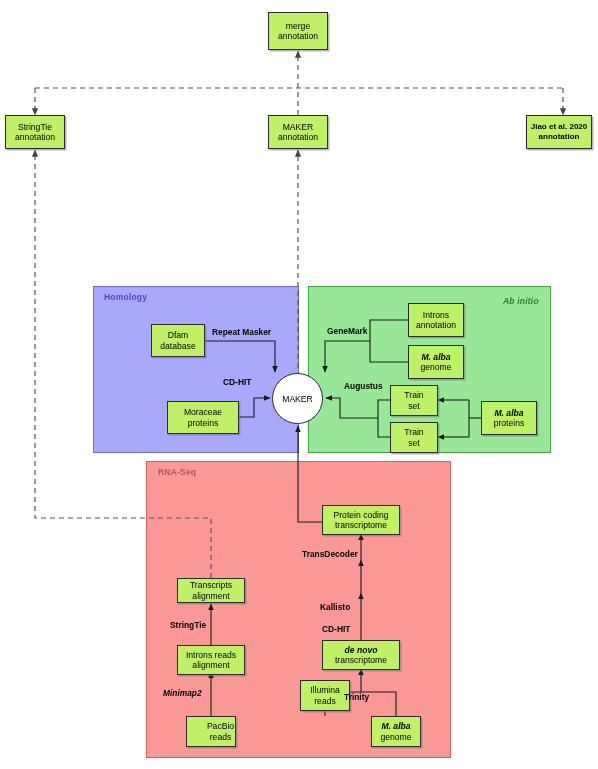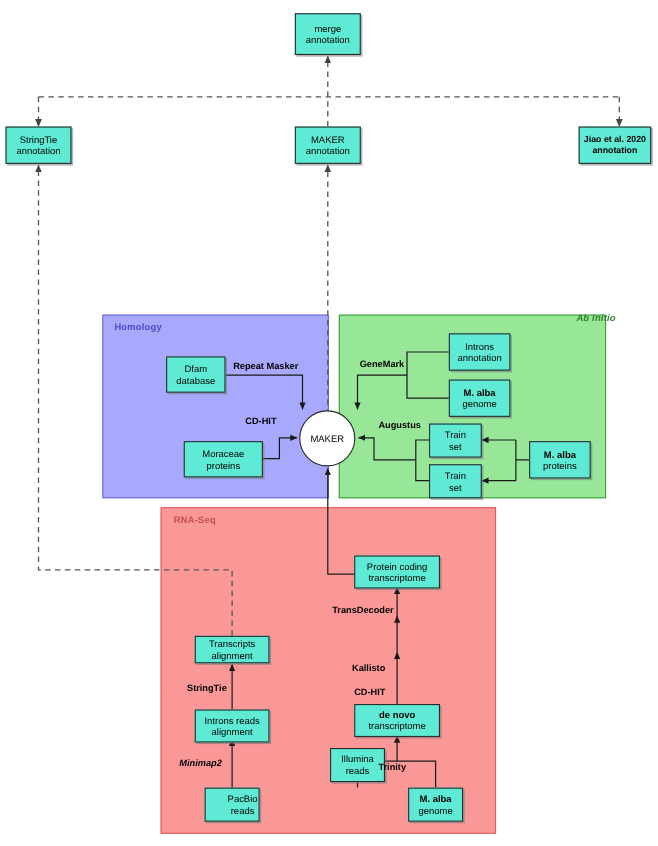--- a/index.html
+++ b/index.html
@@ -3,26 +3,26 @@
 <meta charset="utf-8">
 <style>
   html,body{margin:0;padding:0;background:#ffffff;}
   body{width:598px;height:769px;font-family:"Liberation Sans",sans-serif;}
   #stage{position:relative;width:598px;height:769px;overflow:hidden;background:#fff;}
   svg.layer{position:absolute;left:0;top:0;width:598px;height:769px;pointer-events:none;}
 
   .panel{position:absolute;box-sizing:border-box;border:1px solid #6b6bd6;}
   .panel-label{position:absolute;font-size:8.5px;font-weight:bold;letter-spacing:.2px;}
 
-  .nodebox{position:absolute;box-sizing:border-box;background:#5eead4;
+  .nodebox{position:absolute;box-sizing:border-box;background:#bef264;
            border:1px solid #2b2b2b;box-shadow:1.5px 1.5px 0 rgba(120,120,120,.55);
            display:flex;align-items:center;justify-content:center;text-align:center;
            font-size:8.6px;line-height:10.5px;color:#000;padding:1px 2px;}
   .nodebox span{display:block;}
-  .ital{font-weight:bold;}
+  .ital{font-style:italic;font-weight:bold;}
 
   .circlebox{position:absolute;box-sizing:border-box;background:#ffffff;
              border:1px solid #2b2b2b;border-radius:50%;
              display:flex;align-items:center;justify-content:center;
              font-size:8.6px;color:#000;}
 
   .edgelabel{position:absolute;font-size:8.4px;color:#000;white-space:nowrap;
              font-weight:bold;}
   .edgelabel.it{font-style:italic;}
 </style>
@@ -30,21 +30,21 @@
 <body>
 
 <div id="stage">
 
   <div class="panel" style="left:93px;top:286px;width:206px;height:167px;background:#a8a8fd;border-color:#6b6bd6;">
   </div>
   <div class="panel-label" style="left:104px;top:292px;color:#4b4bc8;">Homology</div>
 
   <div class="panel" style="left:308px;top:286px;width:243px;height:167px;background:#98e697;border-color:#3fa23d;">
   </div>
-  <div class="panel-label ital" style="left:503px;top:284px;color:#2f7f2f;font-style:italic;margin-left:21px;">Ab initio</div>
+  <div class="panel-label ital" style="left:503px;top:296px;color:#2f7f2f;font-style:italic;">Ab initio</div>
 
   <div class="panel" style="left:146px;top:461px;width:305px;height:297px;background:#fa9898;border-color:#e05c5c;">
   </div>
   <div class="panel-label" style="left:158px;top:467px;color:#c1504e;">RNA-Seq</div>
 
   <svg class="layer" viewBox="0 0 598 769">
     <defs>
       <marker id="ar" markerWidth="7" markerHeight="7" refX="5.6" refY="2.6" orient="auto" markerUnits="strokeWidth">
         <path d="M0,0 L6,2.6 L0,5.2 z" fill="#1a1a1a"></path>
       </marker>

